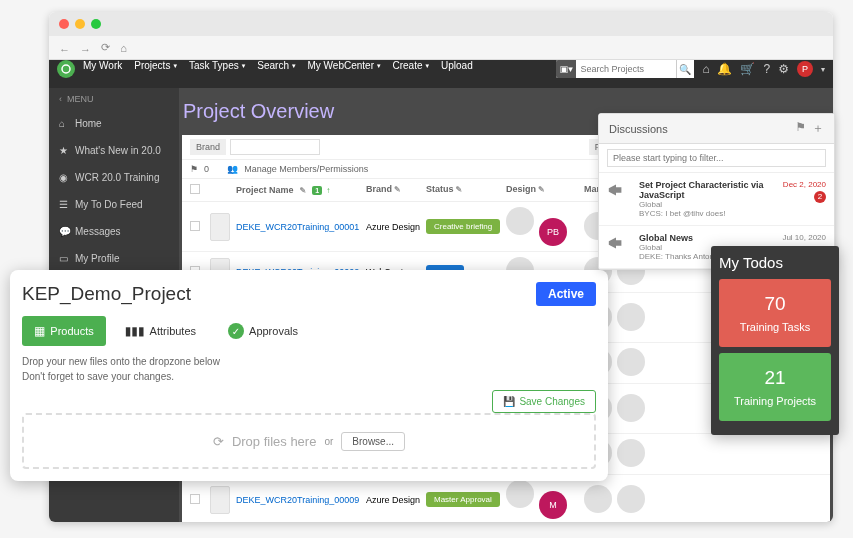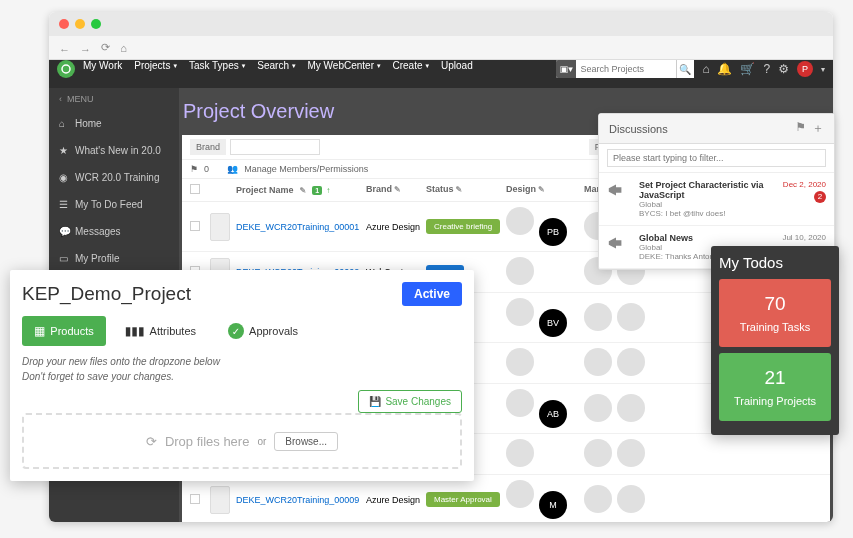--- a/index.html
+++ b/index.html
@@ -47,35 +47,35 @@
 .col-design{width:78px}
 .col-mkt{width:70px}
 .trow{display:flex;padding:5px 8px;border-bottom:1px solid #f0f0f0;align-items:center;font-size:9px;min-height:40px}
 .trow .thumb{width:20px;height:28px;background:#eee;border:1px solid #ddd;border-radius:2px}
 .trow .link{color:#0066cc;cursor:pointer}
 .status-pill{display:inline-block;padding:3px 8px;border-radius:3px;color:#fff;font-size:8px}
 .status-pill.creative{background:#7cb342}
 .status-pill.active{background:#1976d2}
 .status-pill.master{background:#7cb342}
 .avatar{width:28px;height:28px;border-radius:50%;background:#e0e0e0;margin-right:5px;display:inline-block}
-.avatar.lbl{background:#000000;color:#fff;font-size:9px;display:inline-flex;align-items:center;justify-content:center}
+.avatar.lbl{background:#be185d;color:#fff;font-size:9px;display:inline-flex;align-items:center;justify-content:center}
 .edit-ico{color:#999;font-size:8px;margin-left:2px}
 .sortnum{background:#4caf50;color:#fff;font-size:7px;padding:1px 3px;border-radius:2px;margin-left:2px}
 
-.proj-card{position:absolute;left:10px;top:270px;width:464px;background:#fff;border-radius:2px;box-shadow:0 3px 15px rgba(0,0,0,.25);padding:12px}
+.proj-card{position:absolute;left:10px;top:270px;width:598px;background:#fff;border-radius:8px;box-shadow:0 3px 15px rgba(0,0,0,.25);padding:12px}
 .proj-head{display:flex;justify-content:space-between;align-items:center;margin-bottom:10px}
 .proj-head h2{font-size:19px;font-weight:normal;color:#333}
 .pill-active{background:#2962ff;color:#fff;padding:5px 12px;border-radius:3px;font-size:12px;font-weight:bold}
 .tabs{display:flex;gap:6px;margin-bottom:8px}
 .tab{display:flex;align-items:center;gap:5px;padding:6px 12px;border-radius:3px;font-size:11px;cursor:pointer}
 .tab.active{background:#4caf50;color:#fff}
 .tab.inactive{background:#fff;color:#333;border:1px solid #fff}
 .tab .tico{font-size:12px}
 .tab.check .tico{width:16px;height:16px;border-radius:50%;background:#4caf50;color:#fff;display:flex;align-items:center;justify-content:center;font-size:10px}
-.hints{font-size:10px;color:#666;font-style:italic;line-height:1.5;margin-bottom:6px}
+.hints{font-size:10px;color:#666;line-height:1.5;margin-bottom:6px}
 .save-btn{float:right;border:1px solid #4caf50;color:#4caf50;background:#fff;padding:5px 10px;font-size:10px;border-radius:3px;display:flex;align-items:center;gap:4px;cursor:pointer}
 .dropzone{clear:both;border:2px dashed #ddd;border-radius:4px;height:56px;display:flex;align-items:center;justify-content:center;gap:8px;color:#aaa;font-size:13px;margin-top:8px}
 .dropzone .or{font-size:10px;color:#999}
 .dropzone .browse{border:1px solid #ccc;padding:3px 10px;font-size:10px;color:#555;border-radius:3px;background:#fff;cursor:pointer}
 
 .disc-card{position:absolute;left:598px;top:113px;width:237px;background:#fff;border:1px solid #ddd;border-radius:3px;box-shadow:0 2px 10px rgba(0,0,0,.15);font-size:10px}
 .disc-head{display:flex;justify-content:space-between;align-items:center;padding:6px 10px;background:#f5f5f5;border-bottom:1px solid #ddd}
 .disc-head .ttl{color:#555;font-size:11px}
 .disc-head .acts{display:flex;gap:6px;color:#888;font-size:12px}
 .disc-filter{padding:5px 8px;border-bottom:1px solid #eee}

